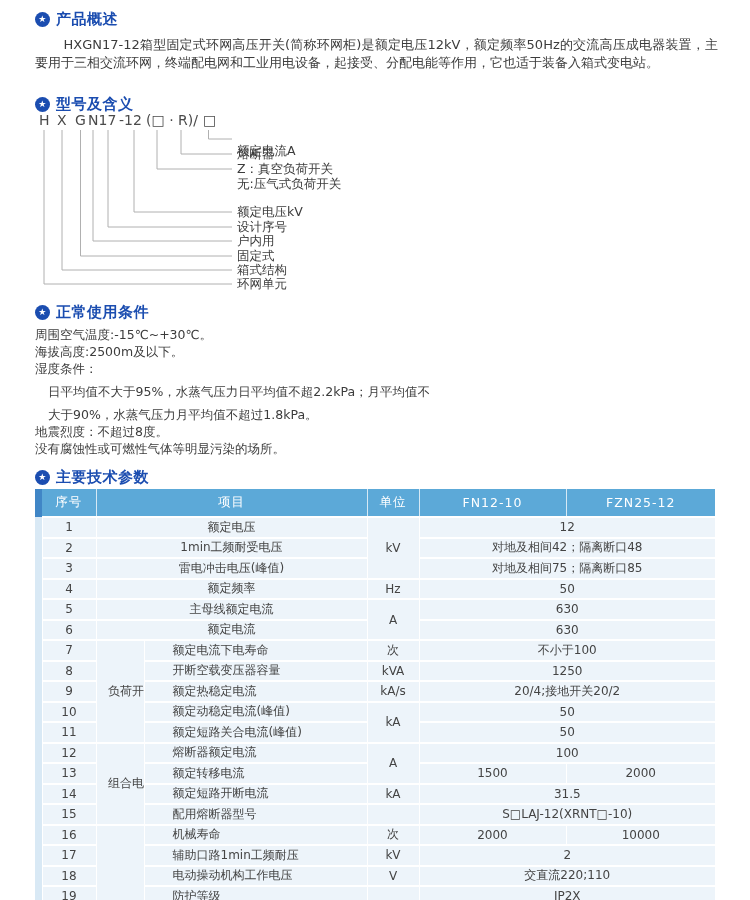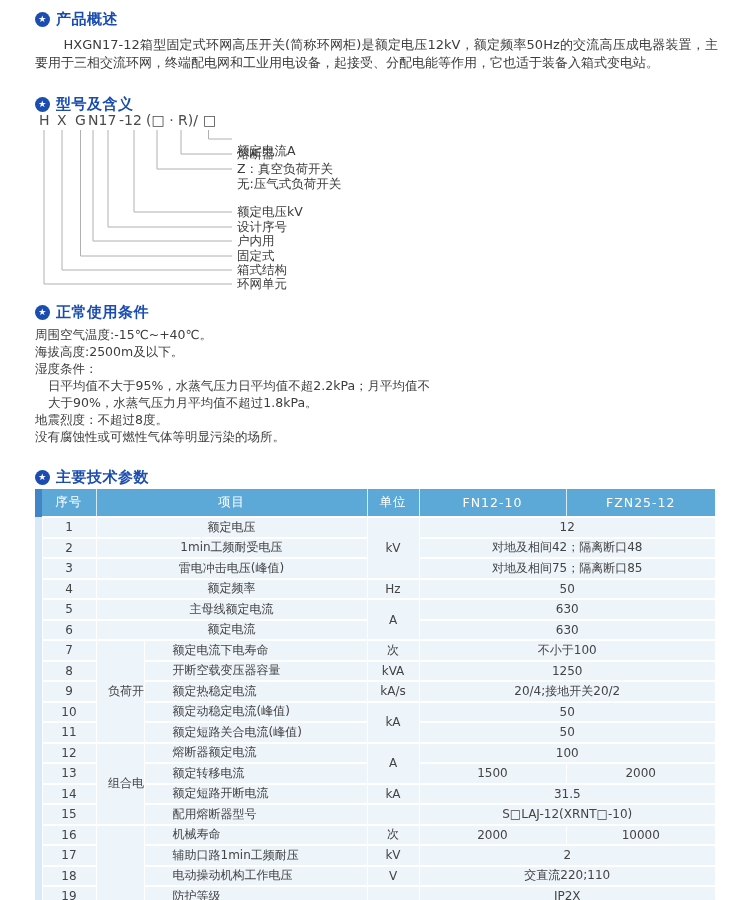--- a/index.html
+++ b/index.html
@@ -24,21 +24,21 @@
   }
   
   .code-part{position:absolute;top:112px;font-size:14px;color:#4a4a4a;white-space:pre;}
   .model-svg{position:absolute;left:35px;top:129px;}
   .model-label{
     position:absolute;left:237px;height:16px;font-size:12.5px;color:#3c3c3c;white-space:nowrap;
   }
   
   .cond{position:absolute;left:35px;top:326px;width:690px;}
   .cond-line{font-size:12.5px;line-height:17px;color:#3c3c3c;white-space:nowrap;}
-  .cond-line.indent{padding-left:13px;}
+  .cond-line.indent{padding-left:13px;margin-top:6px;}
   
   .tech-table{
     position:absolute;left:35px;top:489px;width:680px;
     border-collapse:collapse;table-layout:fixed;
   }
   .tech-table th{
     background:#5ca9d8;color:#fff;font-weight:normal;font-size:12.5px;height:27px;
     border-left:1px solid rgba(255,255,255,.75);padding:0;text-align:center;letter-spacing:1px;
   }
   .tech-table th.strip{background:#4086c6;border-left:none;}
@@ -97,21 +97,21 @@
 <div class="model-label" style="top:233px;">户内用</div>
 <div class="model-label" style="top:248px;">固定式</div>
 <div class="model-label" style="top:262px;">箱式结构</div>
 <div class="model-label" style="top:276px;">环网单元</div>
 
 <div class="sec-title" style="top:303px;">
   <span class="star">★</span>
   <span>正常使用条件</span>
 </div>
 <div class="cond">
-  <div class="cond-line">周围空气温度:-15℃~+40℃。</div>
+  <div class="cond-line">周围空气温度:-15℃~+30℃。</div>
   <div class="cond-line">海拔高度:2500m及以下。</div>
   <div class="cond-line">湿度条件：</div>
   <div class="cond-line indent">日平均值不大于95%，水蒸气压力日平均值不超2.2kPa；月平均值不</div>
   <div class="cond-line indent">大于90%，水蒸气压力月平均值不超过1.8kPa。</div>
   <div class="cond-line">地震烈度：不超过8度。</div>
   <div class="cond-line">没有腐蚀性或可燃性气体等明显污染的场所。</div>
 </div>
 
 <div class="sec-title" style="top:468px;">
   <span class="star">★</span>

